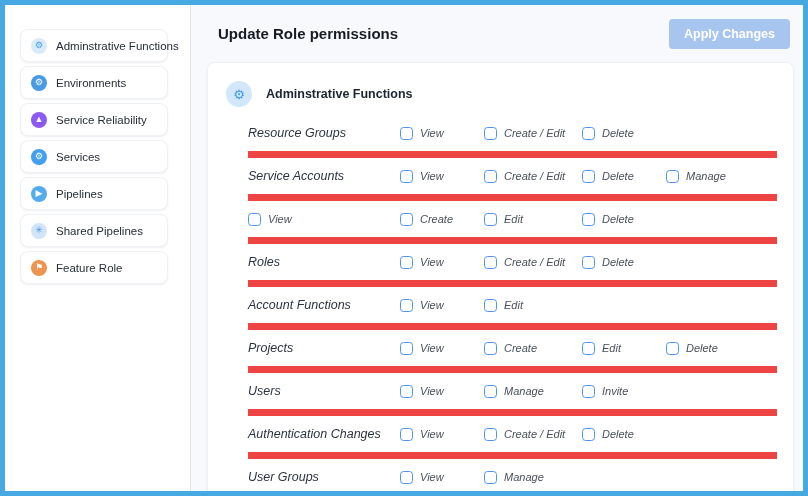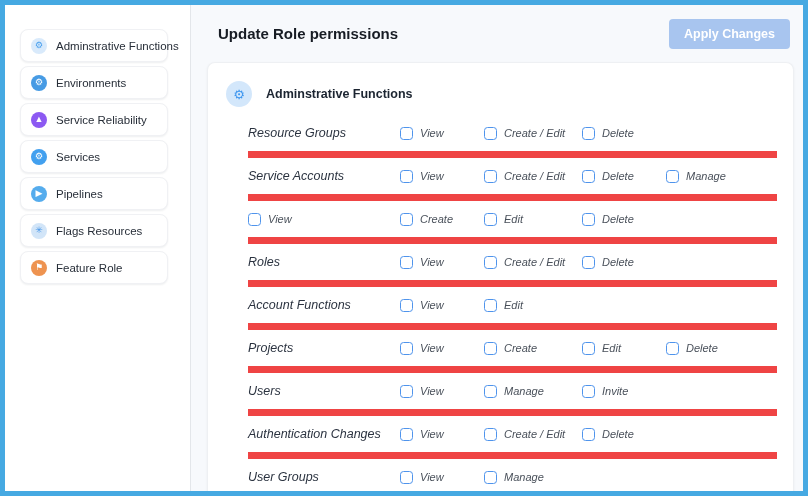--- a/index.html
+++ b/index.html
@@ -161,21 +161,21 @@
     <span class="sb-label">Services</span>
   </div>
 
   <div class="sb-item">
     <span class="sb-icon" style="background: rgb(85, 172, 237); color: rgb(255, 255, 255);">▶</span>
     <span class="sb-label">Pipelines</span>
   </div>
 
   <div class="sb-item">
     <span class="sb-icon" style="background: rgb(210, 229, 248); color: rgb(71, 150, 232);">✳</span>
-    <span class="sb-label">Flags Resources</span>
+    <span class="sb-label">Shared Pipelines</span>
   </div>
 
   <div class="sb-item">
     <span class="sb-icon" style="background: rgb(238, 147, 80); color: rgb(255, 255, 255);">⚑</span>
     <span class="sb-label">Feature Role</span>
   </div>
 </nav>
 
   <div class="v-divider"></div>
 

